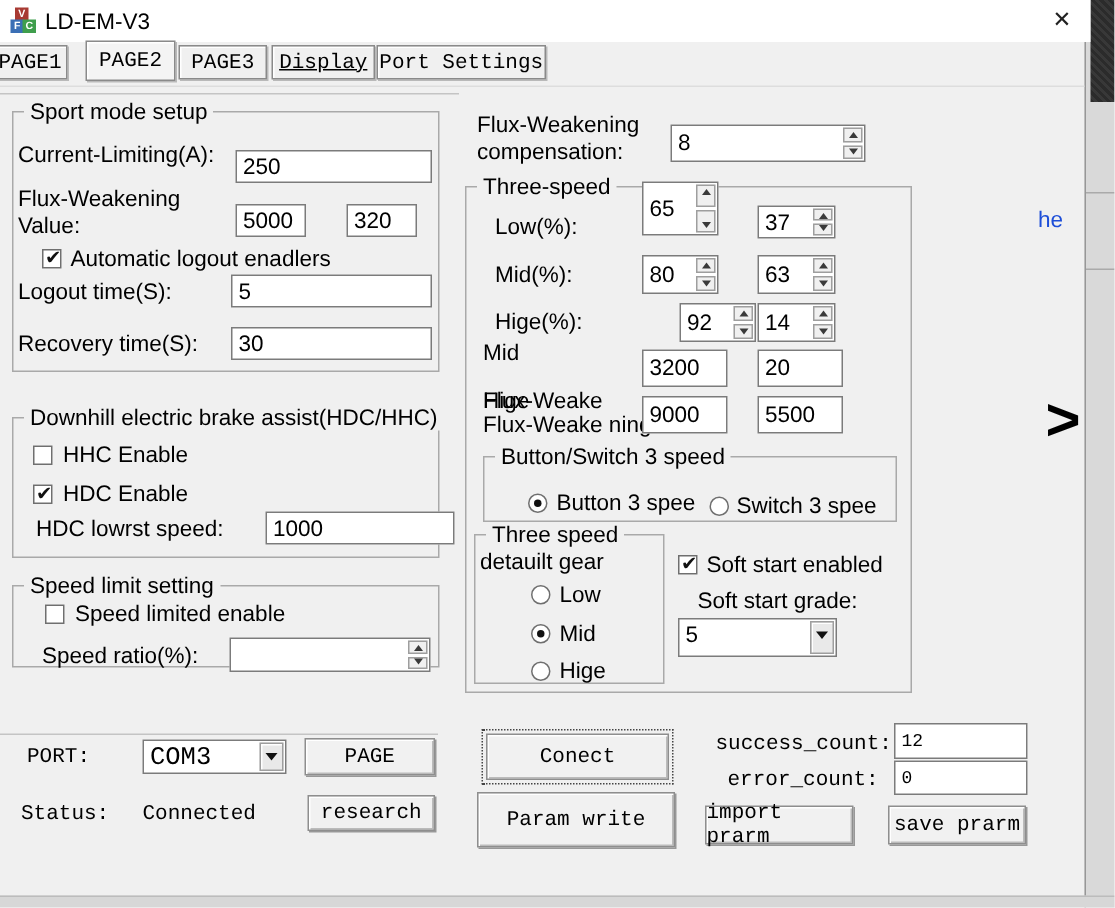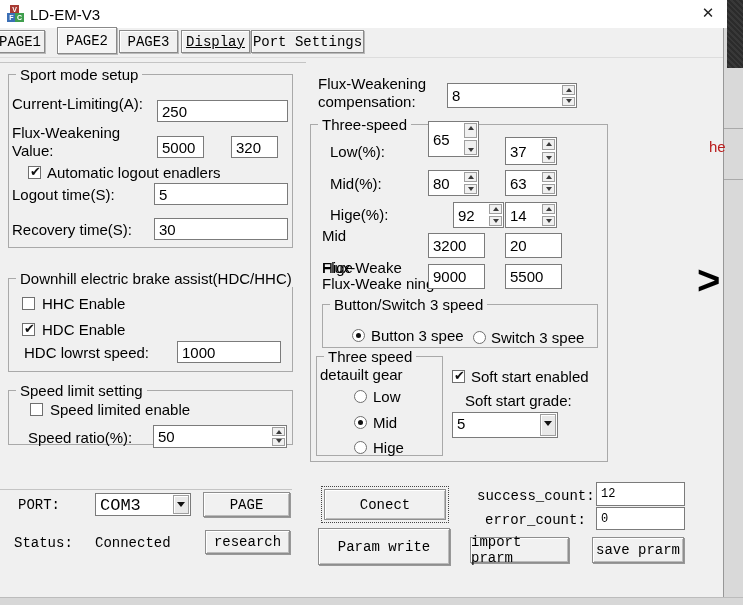--- a/index.html
+++ b/index.html
@@ -84,21 +84,21 @@
                  border:1px solid #9e9e9e; box-shadow:inset 1px 1px 0 #fff; }
   .combo .drop::after { content:""; position:absolute; left:3px; top:6px;
                         border-left:4px solid transparent; border-right:4px solid transparent;
                         border-top:5px solid #111; }
 
   
   .edge-strip { left:723px; top:0; width:20px; height:605px; background:#d9d9d9; border-left:1px solid #979797; }
   .edge-dark { left:727px; top:0; width:16px; height:68px; background:
       repeating-linear-gradient(45deg,#2b2b2b 0 2px,#383838 2px 4px); }
   .edge-line { left:724px; width:19px; height:1px; background:#aaaaaa; }
-  .edge-text { left:709px; top:138px; width:20px; overflow:hidden; font-size:15px; color:#b91c1c; }
+  .edge-text { left:692px; top:138px; width:20px; overflow:hidden; font-size:15px; color:#1d4ed8; }
 
   .bottom-strip { left:0; top:597px; width:743px; height:8px; background:#d7d7d7; border-top:1px solid #bcbcbc; }
 
   .chev { font-size:40px; font-weight:bold; color:#000; line-height:40px; }
 </style>
 </head>
 <body>
 
 <div class="abs edge-strip"></div>
 <div class="abs edge-dark"></div>
@@ -152,32 +152,31 @@
 </div>
 
 <div class="abs grp" style="left:8px; top:278px; width:285px; height:94px;">
   <span class="cap">Downhill electric brake assist(HDC/HHC)</span>
 </div>
 <div class="abs cb" style="left:22px; top:297px;"></div>
 <div class="abs lb" style="left:42px; top:295px;">HHC Enable</div>
 <div class="abs cb checked" style="left:22px; top:323px;"></div>
 <div class="abs lb" style="left:42px; top:321px;">HDC Enable</div>
 <div class="abs lb" style="left:24px; top:344px;">HDC lowrst speed:</div>
-<div class="abs" style="left:177px; top:341px; width:104px; height:22px;">
+<div class="abs" style="left:177px; top:341px; width:126px; height:22px;">
   <input class="fld" value="1000" style="">
 </div>
 
 <div class="abs grp" style="left:8px; top:390px; width:285px; height:55px;">
   <span class="cap">Speed limit setting</span>
 </div>
 <div class="abs cb" style="left:30px; top:403px;"></div>
 <div class="abs lb" style="left:50px; top:401px;">Speed limited enable</div>
 <div class="abs lb" style="left:28px; top:429px;">Speed ratio(%):</div>
 <div class="abs spinbox" style="left:153px; top:425px; width:134px; height:23px;">
-  <input value="50" style="">
   <div class="spincol">
       <div class="spinbtn up"></div>
       <div class="spinbtn dn"></div>
     </div>
 </div>
 
 <div class="abs lb" style="left:318px; top:75px;">Flux-Weakening</div>
 <div class="abs lb" style="left:318px; top:93px;">compensation:</div>
 <div class="abs spinbox" style="left:447px; top:83px; width:130px; height:25px;">
   <input value="8" style="">
@@ -192,21 +191,21 @@
 </div>
 
 <div class="abs lb" style="left:330px; top:143px;">Low(%):</div>
 <div class="abs spinbox" style="left:428px; top:121px; width:51px; height:36px;">
   <input value="65" style="">
   <div class="spincol">
       <div class="spinbtn up"></div>
       <div class="spinbtn dn"></div>
     </div>
 </div>
-<div class="abs spinbox" style="left:505px; top:137px; width:52px; height:28px;">
+<div class="abs spinbox" style="left:505px; top:137px; width:52px; height:22px;">
   <input value="37" style="">
   <div class="spincol">
       <div class="spinbtn up"></div>
       <div class="spinbtn dn"></div>
     </div>
 </div>
 
 <div class="abs lb" style="left:330px; top:175px;">Mid(%):</div>
 <div class="abs spinbox" style="left:428px; top:170px; width:51px; height:26px;">
   <input value="80" style="">

